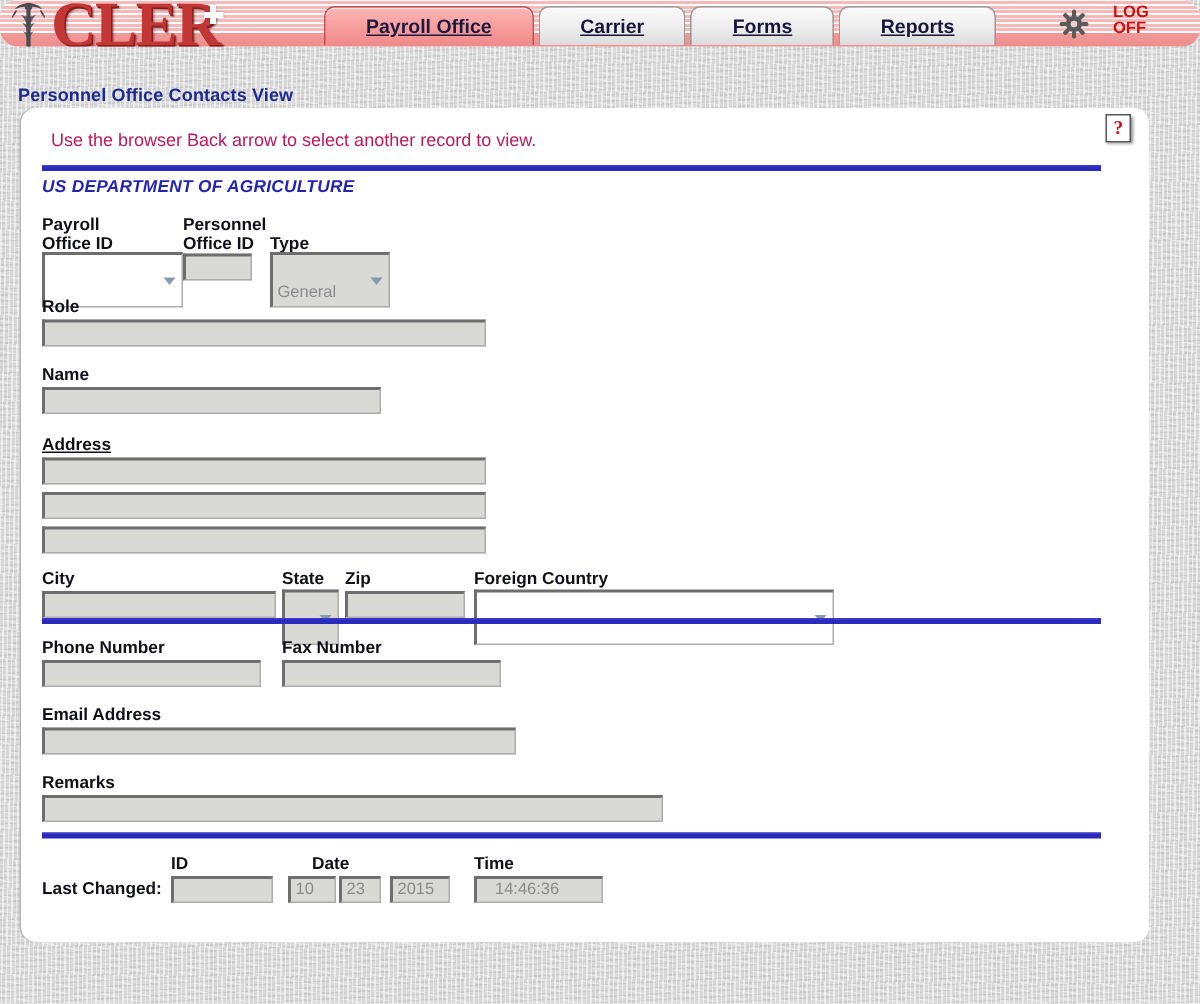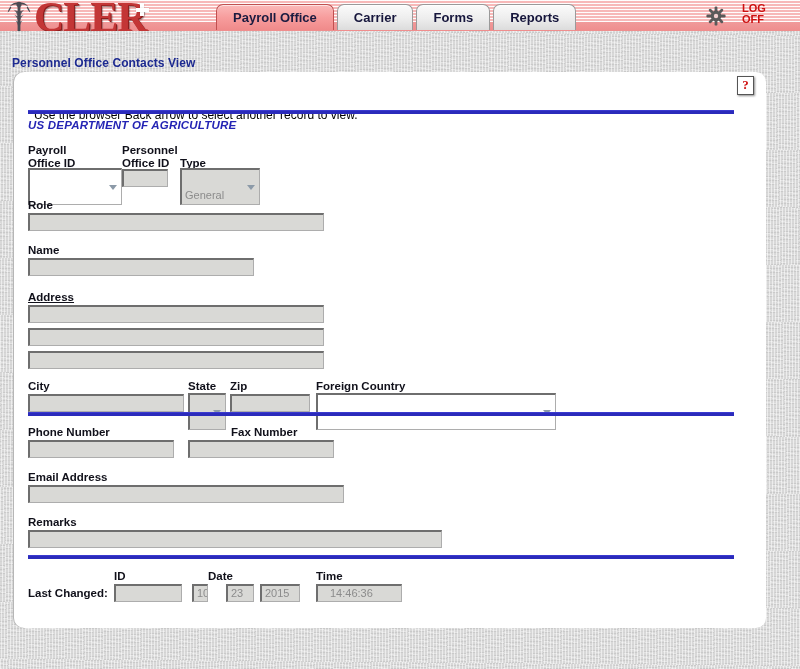--- a/index.html
+++ b/index.html
@@ -31,20 +31,21 @@
     position: absolute;
     left: 0; top: 0;
     width: 800px;
     height: 31px;
     background:
       repeating-linear-gradient(180deg,
         rgba(255,255,255,.95) 0px, rgba(255,255,255,.95) 1px,
         rgba(247,183,183,.95) 1px, rgba(247,183,183,.95) 3px);
     background-color: #f6cfcf;
     overflow: hidden;
+    border-radius: 12px;
   }
   #banner:after {
     content: "";
     position: absolute;
     left: 0; right: 0; bottom: 0;
     height: 9px;
     background: linear-gradient(180deg, #f09a9a 0%, #ef8d8d 100%);
   }
 
   
@@ -91,34 +92,35 @@
     position: absolute;
     left: 216px; top: 2px;
     display: flex;
     align-items: flex-end;
     height: 28px;
     z-index: 3;
   }
   .tab {
     height: 25px;
     line-height: 25px;
-    padding: 0 16px;
+    padding: 0 27px;
     margin-right: 3px;
     font-size: 13px;
     font-weight: bold;
     color: #16163c;
     background: linear-gradient(180deg, #fbfbfb 0%, #ededed 55%, #dcdcdc 100%);
     border: 1px solid #9a9a9a;
     border-bottom: none;
     border-radius: 7px 7px 0 0;
     box-shadow: inset 0 1px 0 #fff;
     white-space: nowrap;
     text-align: center;
     cursor: pointer;
     position: relative;
+    text-decoration: underline;
   }
   .tab.active {
     color: #1b1b40;
     background: linear-gradient(180deg, #fbb9b9 0%, #f79d9d 50%, #f08a8a 100%);
     border-color: #c05050;
     box-shadow: inset 0 1px 0 rgba(255,255,255,.6);
     z-index: 2;
   }
 
   
@@ -172,23 +174,23 @@
     font-weight: bold;
     color: #d01414;
     text-align: center;
     line-height: 16px;
     font-family: "Liberation Serif", serif;
     cursor: pointer;
   }
 
   #instruction {
     position: absolute;
-    left: 20px; top: 36px;
+    left: 20px; top: 14px;
     font-size: 12px;
-    color: #000000;
+    color: #be185d;
   }
 
   .hr {
     position: absolute;
     left: 14px;
     width: 706px;
     height: 3px;
     background: #2b2bbb;
     border-top: 1px solid #3a3ad0;
   }
@@ -368,38 +370,38 @@
     <div class="sel" style="left:302px; top:321px; width:240px;">
       <span></span>
       <span class="arrow"></span>
     </div>
 
     <div class="hr" style="top:340px;"></div>
 
     <div class="lbl" style="left:14px; top:354px;">Phone Number</div>
     <div class="fld" style="left:14px; top:368px; width:146px;"></div>
 
-    <div class="lbl" style="left:174px; top:354px;margin-left:43px;">Fax Number</div>
+    <div class="lbl" style="left:174px; top:354px;">Fax Number</div>
     <div class="fld" style="left:174px; top:368px; width:146px;"></div>
 
     <div class="lbl" style="left:14px; top:399px;">Email Address</div>
     <div class="fld" style="left:14px; top:413px; width:316px;"></div>
 
     <div class="lbl" style="left:14px; top:444px;">Remarks</div>
     <div class="fld" style="left:14px; top:458px; width:414px;"></div>
 
     <div class="hr" style="top:483px;"></div>
 
     <div class="lbl" style="left:14px; top:515px;">Last Changed:</div>
 
     <div class="lbl" style="left:100px; top:498px;">ID</div>
     <div class="fld" style="left:100px; top:512px; width:68px;"></div>
 
     <div class="lbl" style="left:178px; top:498px;padding-left:16px;">Date</div>
-    <div class="fld" style="left:178px; top:512px; width:16px;">10</div>
+    <div class="fld" style="left:178px; top:512px; width:32px;">10</div>
     <div class="fld" style="left:212px; top:512px; width:28px;">23</div>
     <div class="fld" style="left:246px; top:512px; width:40px;">2015</div>
 
     <div class="lbl" style="left:302px; top:498px;">Time</div>
     <div class="fld" style="left:302px; top:512px; width:86px;padding-left:12px;">14:46:36</div>
 
   </div>
 </div>
 
 </body></html>

